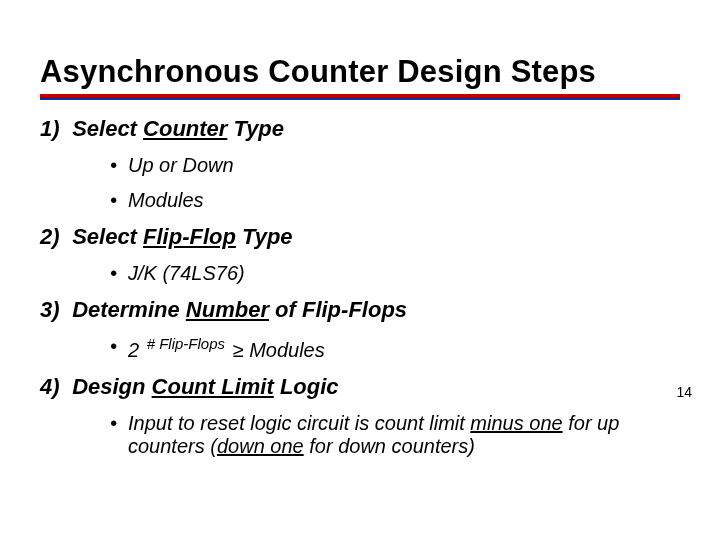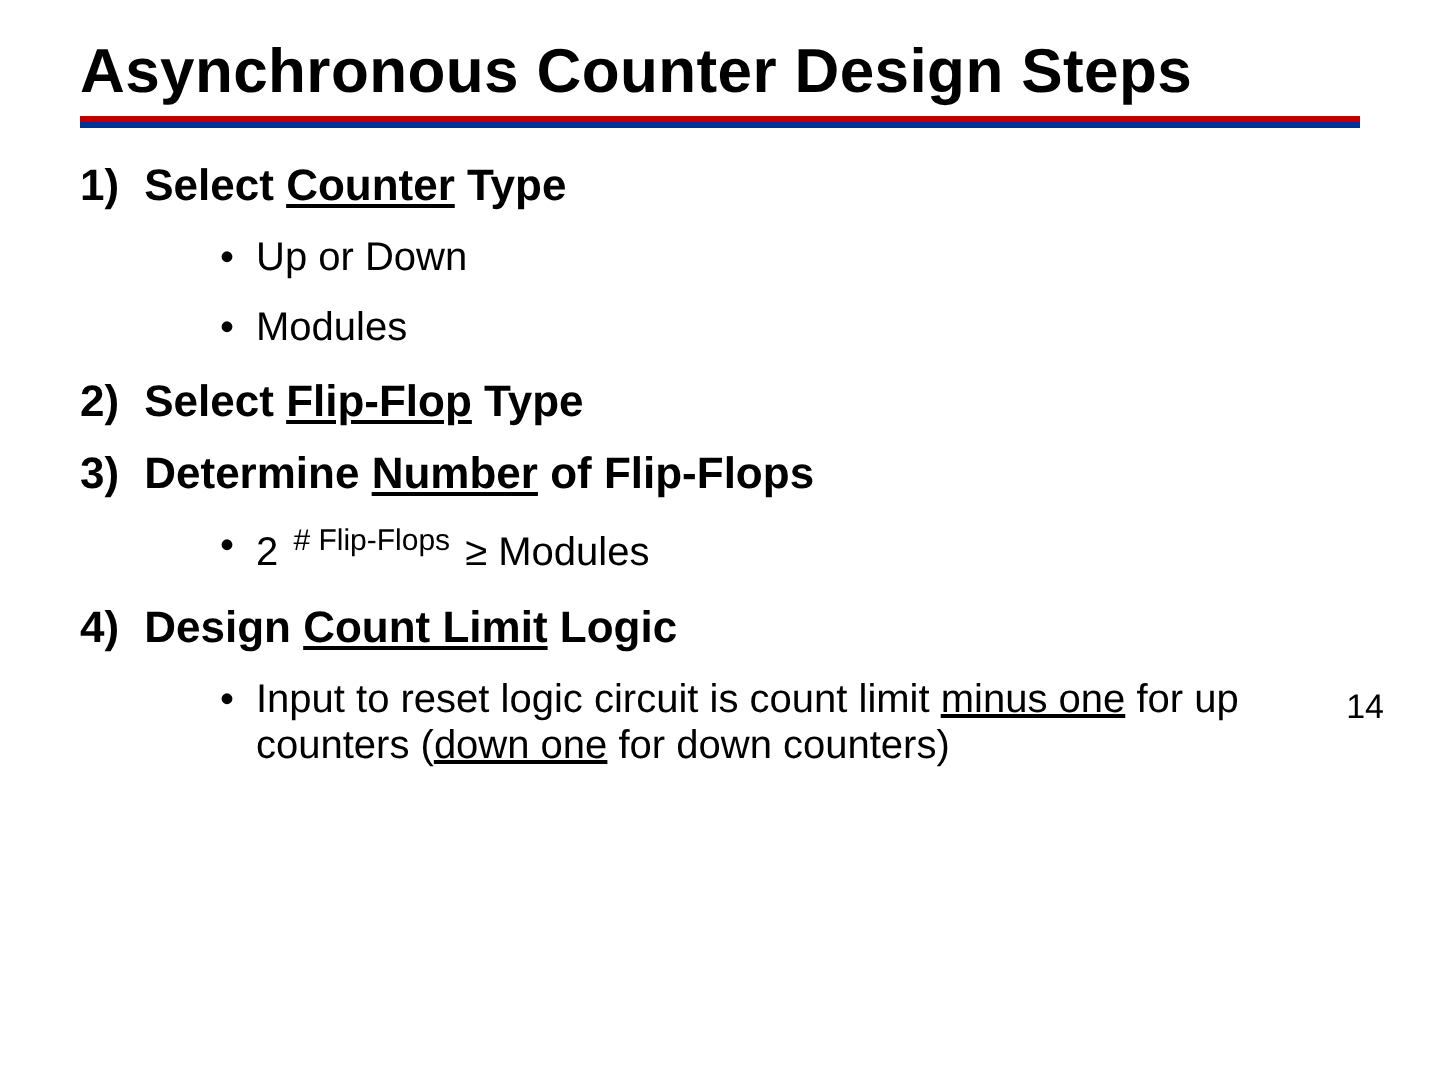--- a/index.html
+++ b/index.html
@@ -11,20 +11,21 @@
     font-family: Arial, Helvetica, sans-serif;
     color: #000;
     overflow: hidden;
   }
   .slide {
     box-sizing: border-box;
     width: 720px;
     height: 382px;
     padding: 18px 40px 10px 40px;
     position: relative;
+    margin-top: 36px;
   }
   .title {
     font-size: 31px;
     font-weight: bold;
     margin: 0 0 4px 0;
     letter-spacing: 0.2px;
   }
   .title-rule {
     height: 0;
     border-top: 3px solid #c00000;  
@@ -33,20 +34,21 @@
   }
   ol.main {
     list-style: none;
     padding: 0;
     margin: 0;
     counter-reset: step;
   }
   ol.main > li {
     counter-increment: step;
     margin-bottom: 6px;
+    font-style: italic;
   }
   .step-line {
     font-size: 22px;
     font-weight: bold;
     margin: 10px 0 6px 0;
   }
   .step-num {
     display: inline-block;
     width: 26px;
   }
@@ -71,21 +73,21 @@
   sup.exp {
     font-size: 15px;
     vertical-align: super;
     margin-left: 2px;
     margin-right: 2px;
   }
   .page-num {
     position: absolute;
     right: 28px;
     bottom: 18px;
-    font-size: 17px;
+    font-size: 14px;
   }
 </style>
 </head>
 <body>
 
 <div class="slide">
 
   <h1 class="title">Asynchronous Counter Design Steps</h1>
   <div class="title-rule"></div>
 
@@ -101,20 +103,21 @@
         <li>Modules</li>
       </ul>
     </li>
 
     <li>
       <div class="step-line">
         <span class="step-num">2)</span>
         <span>Select </span><span class="u">Flip-Flop</span><span> Type</span>
       </div>
       <ul class="sub">
+        <li>J/K (74LS76)</li>
       </ul>
     </li>
 
     <li>
       <div class="step-line">
         <span class="step-num">3)</span>
         <span>Determine </span><span class="u">Number</span><span> of Flip-Flops</span>
       </div>
       <ul class="sub">
         <li>2 <sup class="exp"># Flip-Flops</sup> ≥ Modules</li>

